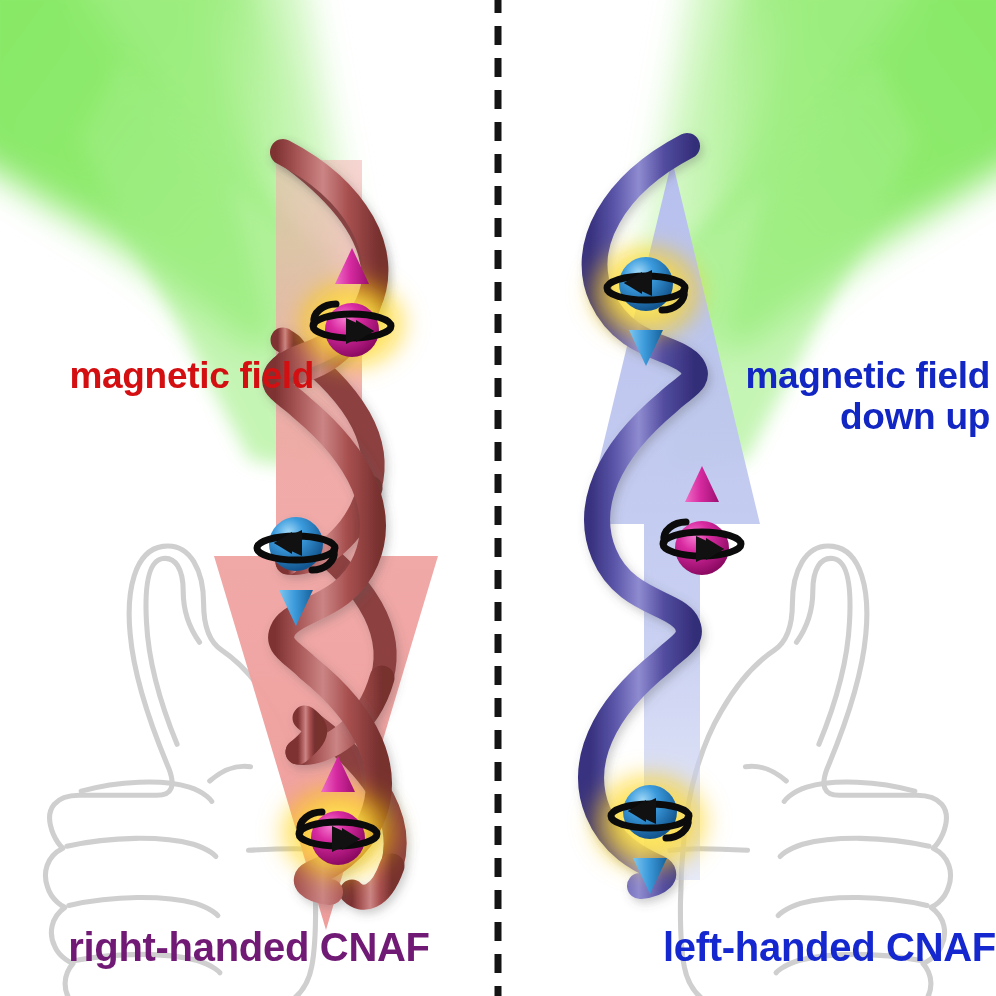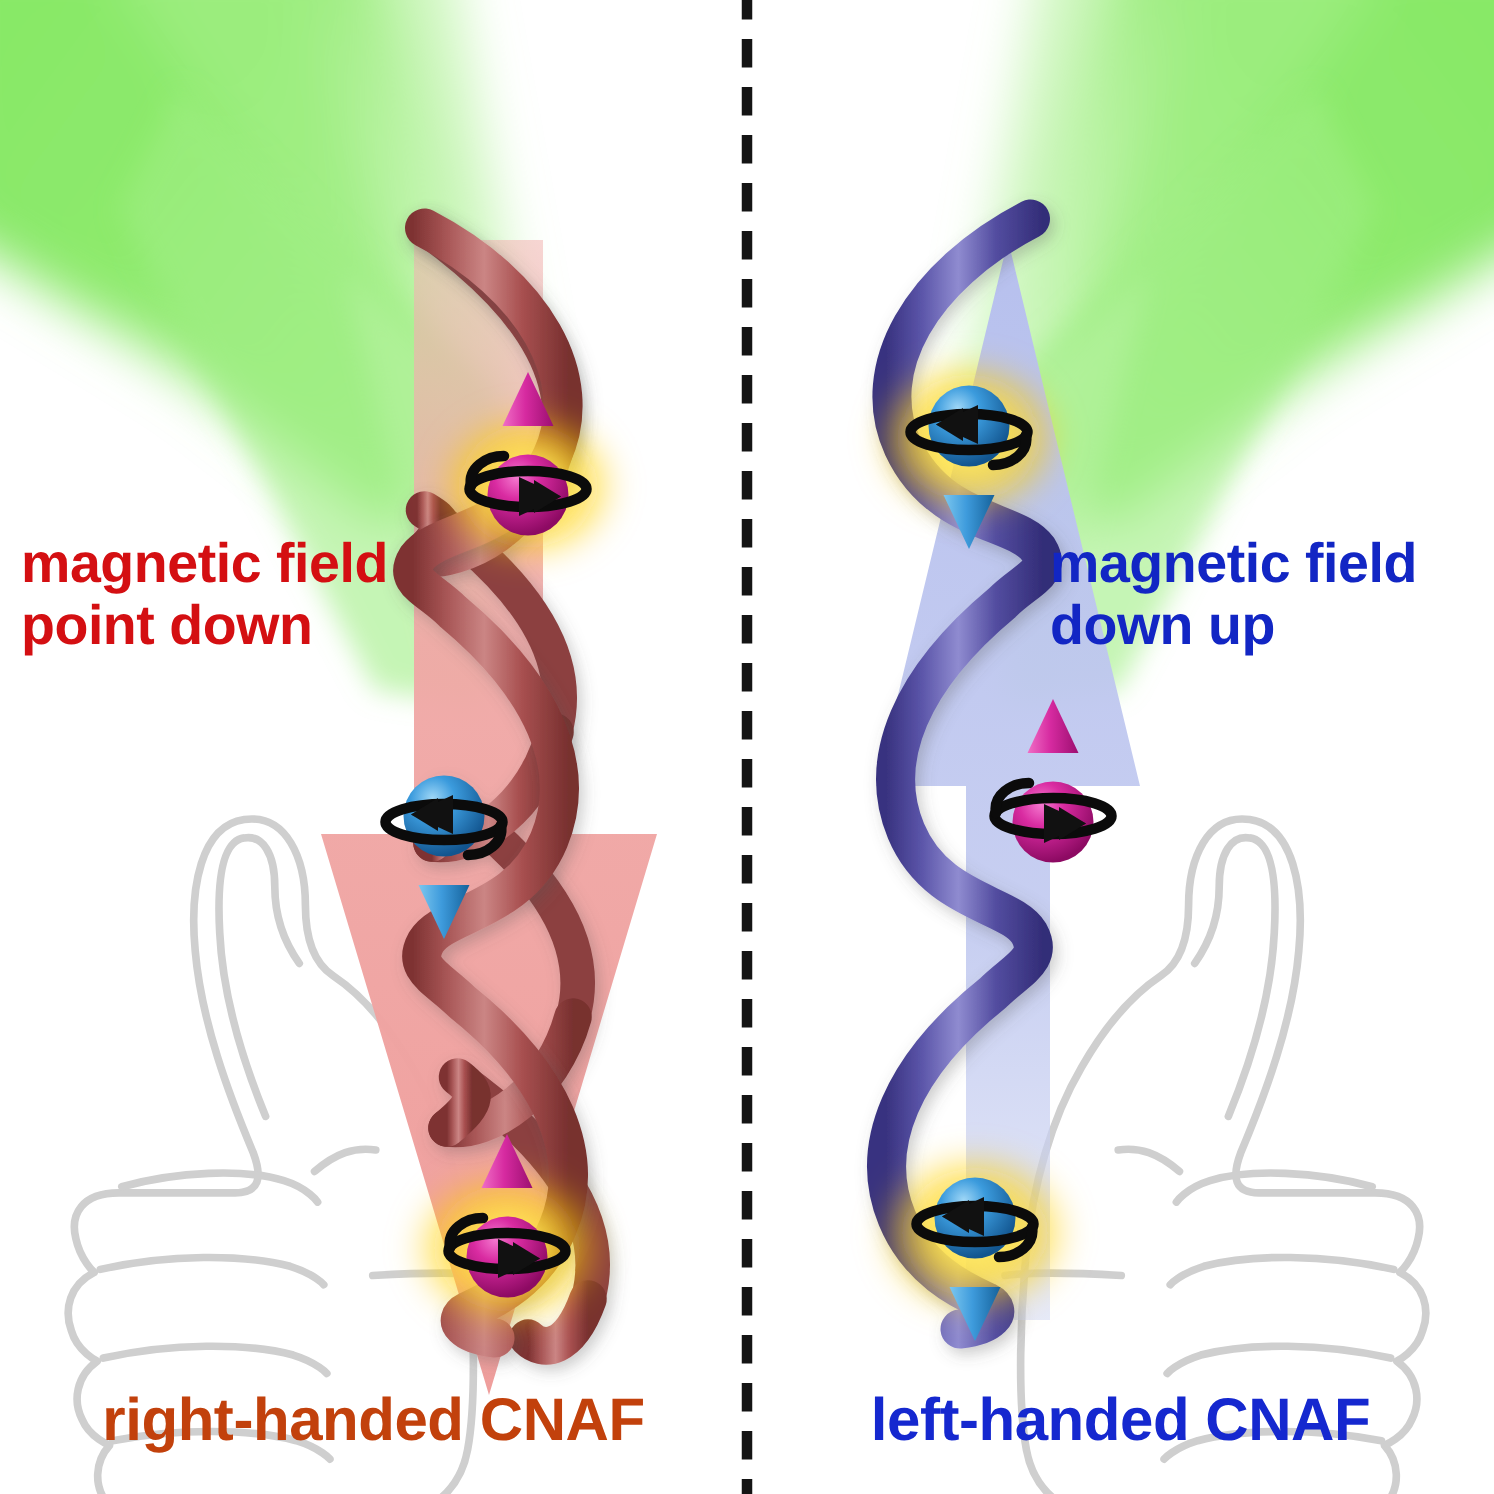--- a/index.html
+++ b/index.html
@@ -3,28 +3,28 @@
 <meta charset="utf-8">
 <style>
   html,body{margin:0;padding:0;background:#fff;}
   body{width:996px;height:996px;overflow:hidden;
        font-family:"Liberation Sans","DejaVu Sans",sans-serif;}
   #stage{position:relative;width:996px;height:996px;background:#ffffff;}
   #stage svg.layer{position:absolute;top:0;left:0;width:996px;height:996px;}
   .cap{position:absolute;font-weight:bold;white-space:nowrap;letter-spacing:-0.3px;}
 
   
-  .mf{font-size:37px;line-height:1.12;text-align:left;}
+  .mf{font-size:37px;line-height:1.12;text-align:right;}
   #mf-left{left:14px;top:355px;width:300px;color:#d40f12;}
   #mf-right{left:700px;top:355px;width:290px;color:#1226c4;}
 
   
   .bottom{font-size:40px;}
-  #cap-left{left:0px;top:925px;width:498px;text-align:center;color:#c2410c;}
-  #cap-right{left:498px;top:925px;width:498px;text-align:center;color:#1528cf;}
+  #cap-left{left:0px;top:925px;width:498px;text-align:center;color:#701a75;}
+  #cap-right{left:498px;top:925px;width:498px;text-align:right;color:#1528cf;}
 </style>
 </head>
 <body>
 
 <div id="stage">
 
   <svg class="layer" viewBox="0 0 996 996">
     <defs>
       <linearGradient id="greenL" x1="0" y1="0" x2="1" y2="0.75">
         <stop offset="0%" stop-color="#79e356" stop-opacity="1"></stop>
@@ -299,21 +299,20 @@
       </g>
     </g>
   </svg>
 
   <svg class="layer" viewBox="0 0 996 996">
     <line x1="498" y1="-6" x2="498" y2="1002" stroke="#141414" stroke-width="7" stroke-dasharray="19 13"></line>
   </svg>
 
   <div class="cap mf" id="mf-left">
     <div>magnetic field</div>
-    <div>point down</div>
   </div>
 
   <div class="cap mf" id="mf-right">
     <div>magnetic field</div>
     <div>down up</div>
   </div>
 
   <div class="cap bottom" id="cap-left">right-handed CNAF</div>
   <div class="cap bottom" id="cap-right">left-handed CNAF</div>
 

